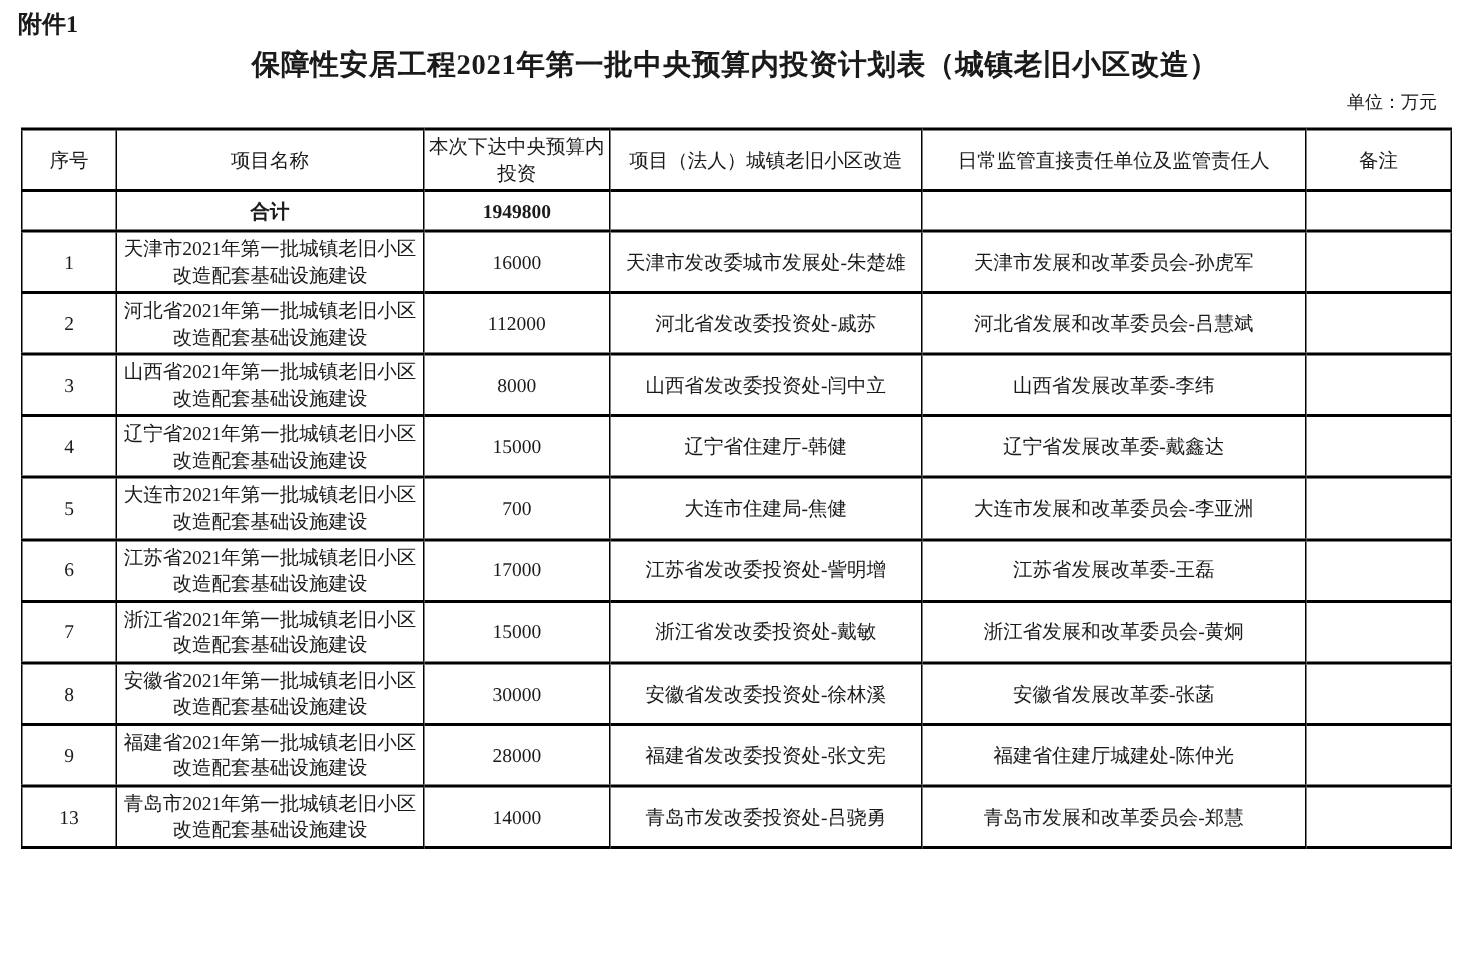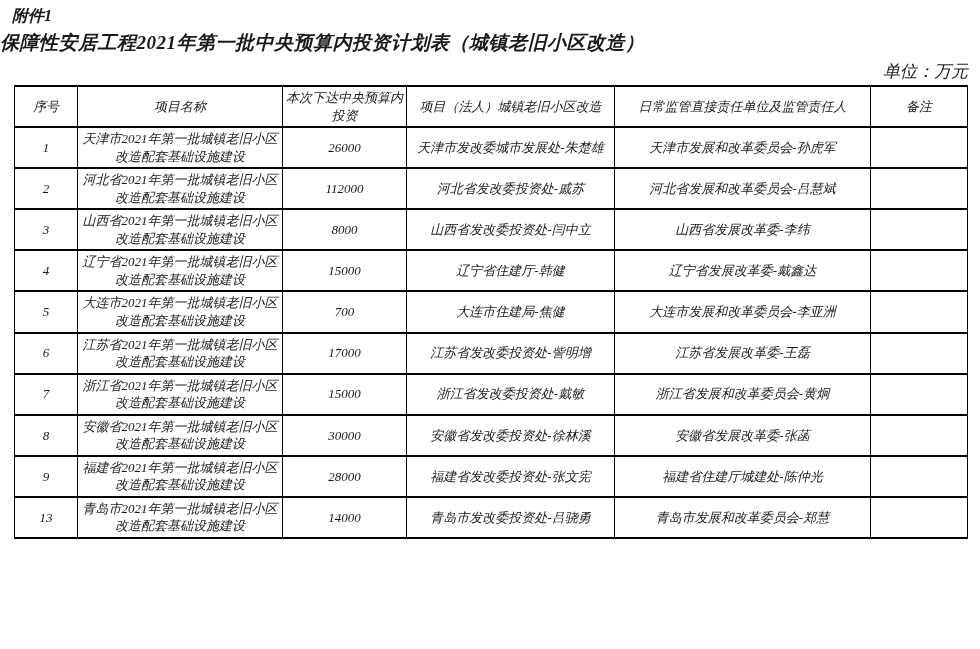--- a/index.html
+++ b/index.html
@@ -3,28 +3,28 @@
 <meta charset="utf-8">
 <style>
   * { margin: 0; padding: 0; box-sizing: border-box; }
   html, body { background: #ffffff; }
   body {
     width: 980px; height: 649px;
     font-family: "Liberation Serif", "DejaVu Serif", serif;
     color: #1a1a1a;
     overflow: hidden;
   }
-  .page { position: relative; width: 980px; height: 649px; background: #fff; font-style: italic; }
+  .page { position: relative; width: 980px; height: 649px; background: #fff; }
   .attachment { position: absolute; top: 6px; left: 12px; font-size: 16px; font-weight: bold; }
   .doc-title {
     position: absolute; top: 30px; left: 0; width: 100%;
-    text-align: left; font-size: 19px; font-weight: bold;
+    text-align: center; font-size: 19px; font-weight: bold;
     letter-spacing: 0.5px;
   }
-  .unit-label { position: absolute; top: 60px; right: 12px; font-size: 17px; }
+  .unit-label { position: absolute; top: 60px; right: 22px; font-size: 12px; }
   table.main {
     position: absolute; top: 85px; left: 14px;
     width: 953px; border-collapse: collapse; table-layout: fixed;
   }
   table.main th, table.main td {
     border-left: 1px solid #000;
     border-right: 1px solid #000;
     border-top: 2px solid #000;
     border-bottom: 2px solid #000;
     text-align: center; vertical-align: middle;
@@ -68,24 +68,32 @@
       <tr class="header-row">
         <th>序号</th>
         <th>项目名称</th>
         <th>本次下达中央预算内投资</th>
         <th>项目（法人）城镇老旧小区改造</th>
         <th>日常监管直接责任单位及监管责任人</th>
         <th>备注</th>
       </tr>
     </thead>
     <tbody>
+      <tr class="total-row">
+        <td></td>
+        <td>合计</td>
+        <td>1949800</td>
+        <td></td>
+        <td></td>
+        <td></td>
+      </tr>
     <tr class="data-row">
       <td>1</td>
       <td class="cell-project">天津市2021年第一批城镇老旧小区改造配套基础设施建设</td>
-      <td>26000</td>
+      <td>16000</td>
       <td>天津市发改委城市发展处-朱楚雄</td>
       <td>天津市发展和改革委员会-孙虎军</td>
       <td></td>
     </tr>
         <tr class="data-row">
       <td>2</td>
       <td class="cell-project">河北省2021年第一批城镇老旧小区改造配套基础设施建设</td>
       <td>112000</td>
       <td>河北省发改委投资处-戚苏</td>
       <td>河北省发展和改革委员会-吕慧斌</td>

